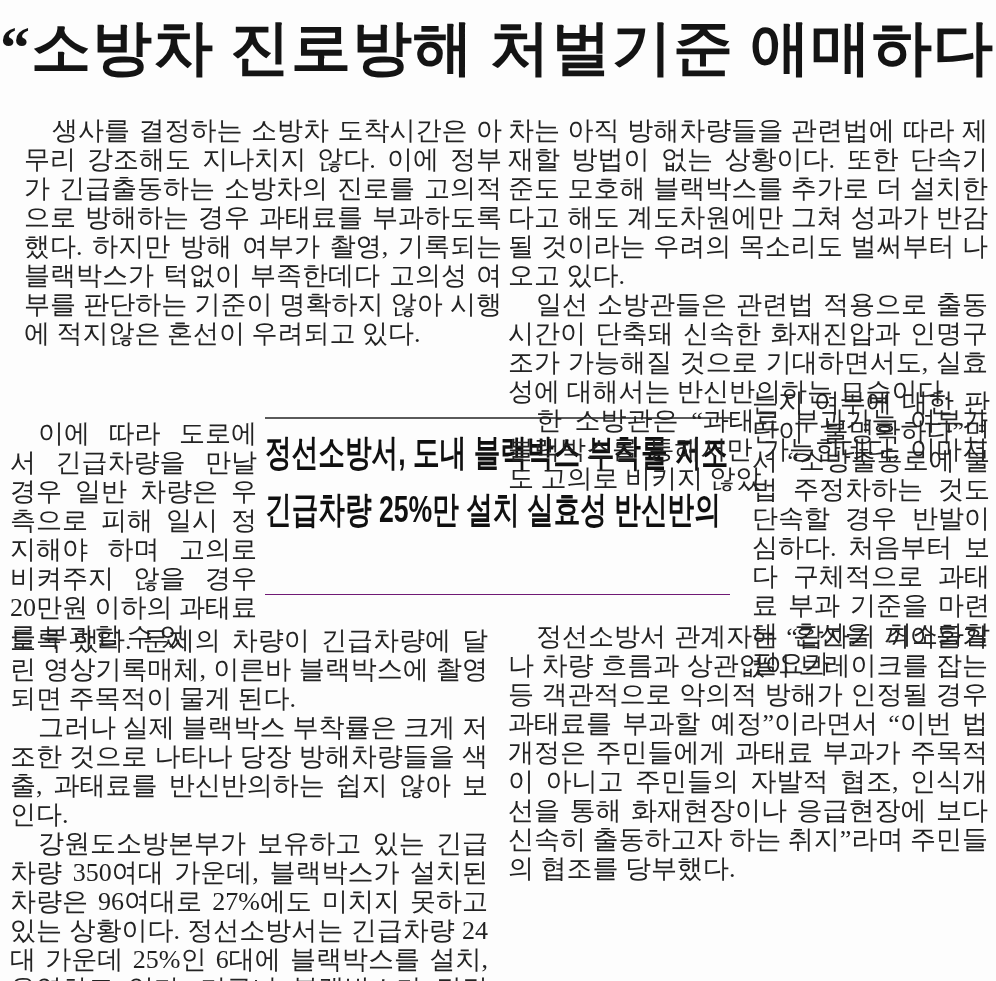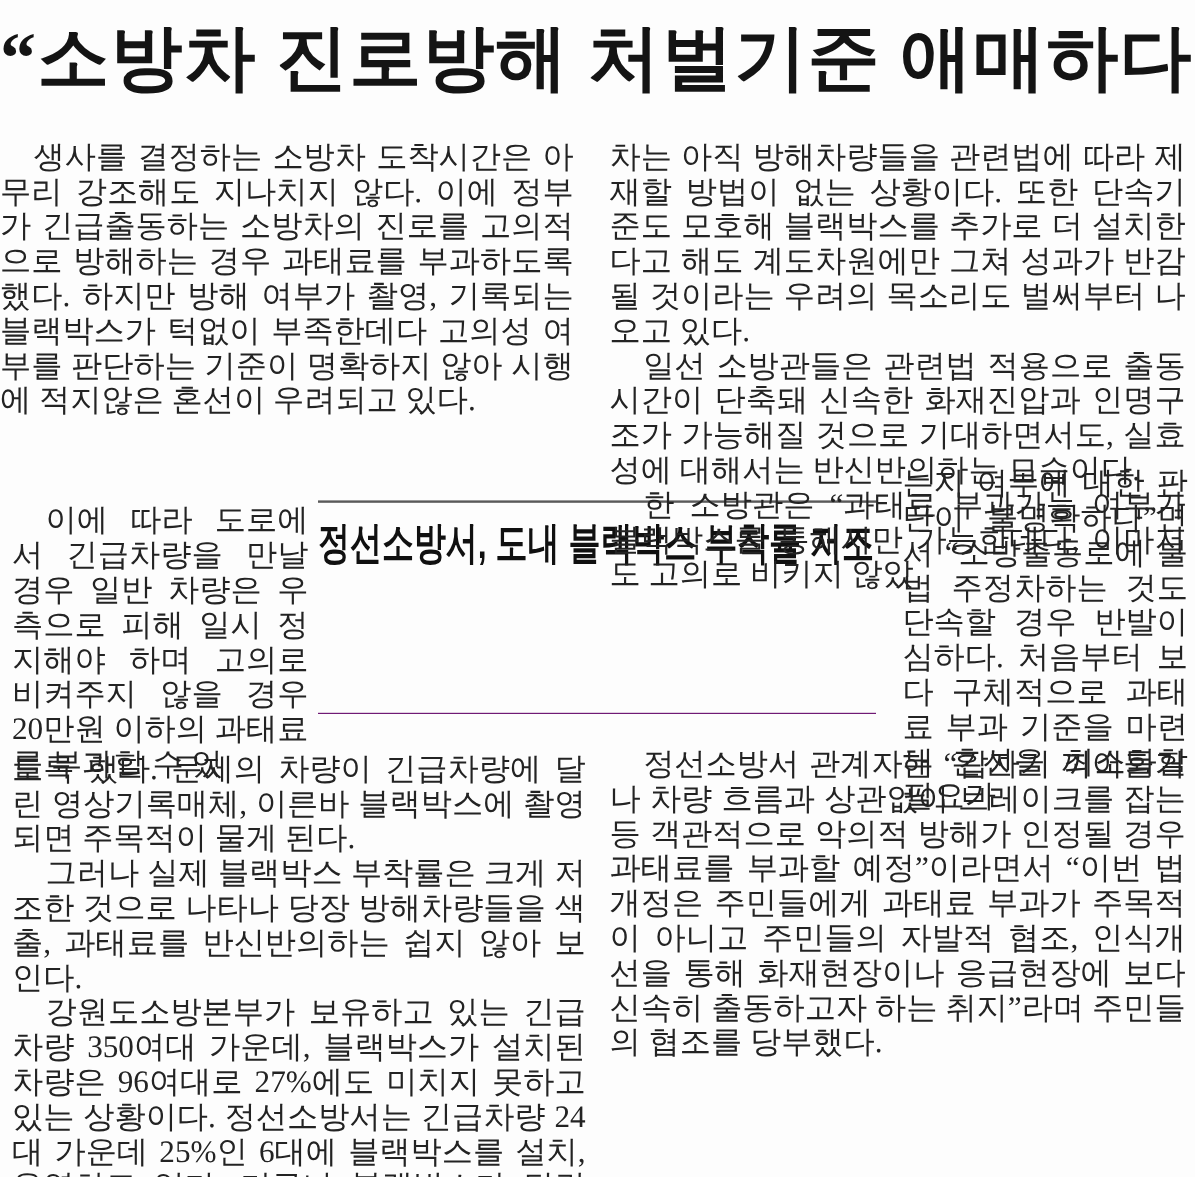--- a/index.html
+++ b/index.html
@@ -30,21 +30,21 @@
   .body-block { position: absolute; }
   .body-block p {
     margin: 0;
     font-size: 26px;
     line-height: 29px;
     text-align: justify;
     color: #232323;
   }
   .body-block p.indent { text-indent: 28px; }
   .body-block p.cont { text-indent: 0; }
-  .col-left-top    { left: 0;  top: 116px; width: 478px; }
+  .col-left-top    { left: 24px;  top: 116px; width: 478px; }
   .col-left-narrow { left: 10px;  top: 419px; width: 247px; }
   .col-left-bottom { left: 10px;  top: 626px; width: 478px; }
   .col-right-top    { left: 508px; top: 116px; width: 480px; }
   .col-right-narrow { left: 752px; top: 388px; width: 238px; }
   .col-right-bottom { left: 508px; top: 622px; width: 480px; }
   .subhead-box {
     position: absolute;
     left: 265px; top: 417px;
     width: 465px; height: 178px;
     box-sizing: border-box;
@@ -80,20 +80,23 @@
   </div>
 
   <div class="body-block col-left-narrow">
     <p class="indent">이에 따라 도로에서 긴급차량을 만날 경우 일반 차량은 우측으로 피해 일시 정지해야 하며 고의로 비켜주지 않을 경우 20만원 이하의 과태료를 부과할 수 있</p>
   </div>
 
   <div class="subhead-box">
     <div class="subhead-line">
       <span class="squeeze">정선소방서, 도내 블랙박스 부착률 저조</span>
     </div>
+    <div class="subhead-line">
+      <span class="squeeze">긴급차량 25%만 설치 실효성 반신반의</span>
+    </div>
   </div>
 
   <div class="body-block col-left-bottom">
     <p class="cont">도록 했다. 문제의 차량이 긴급차량에 달린 영상기록매체, 이른바 블랙박스에 촬영되면 주목적이 물게 된다.</p>
     <p class="indent">그러나 실제 블랙박스 부착률은 크게 저조한 것으로 나타나 당장 방해차량들을 색출, 과태료를 반신반의하는 쉽지 않아 보인다.</p>
     <p class="indent">강원도소방본부가 보유하고 있는 긴급차량 350여대 가운데, 블랙박스가 설치된 차량은 96여대로 27%에도 미치지 못하고 있는 상황이다. 정선소방서는 긴급차량 24대 가운데 25%인 6대에 블랙박스를 설치, 운영하고 있다. 더구나 블랙박스가 달린 차량들 대부분이 구급차량으로, 화재 발생시 가장 선두에 서는 지휘차나 소방펌프</p>
   </div>
 
   <div class="body-block col-right-top">
     <p class="cont">차는 아직 방해차량들을 관련법에 따라 제재할 방법이 없는 상황이다. 또한 단속기준도 모호해 블랙박스를 추가로 더 설치한다고 해도 계도차원에만 그쳐 성과가 반감될 것이라는 우려의 목소리도 벌써부터 나오고 있다.</p>

